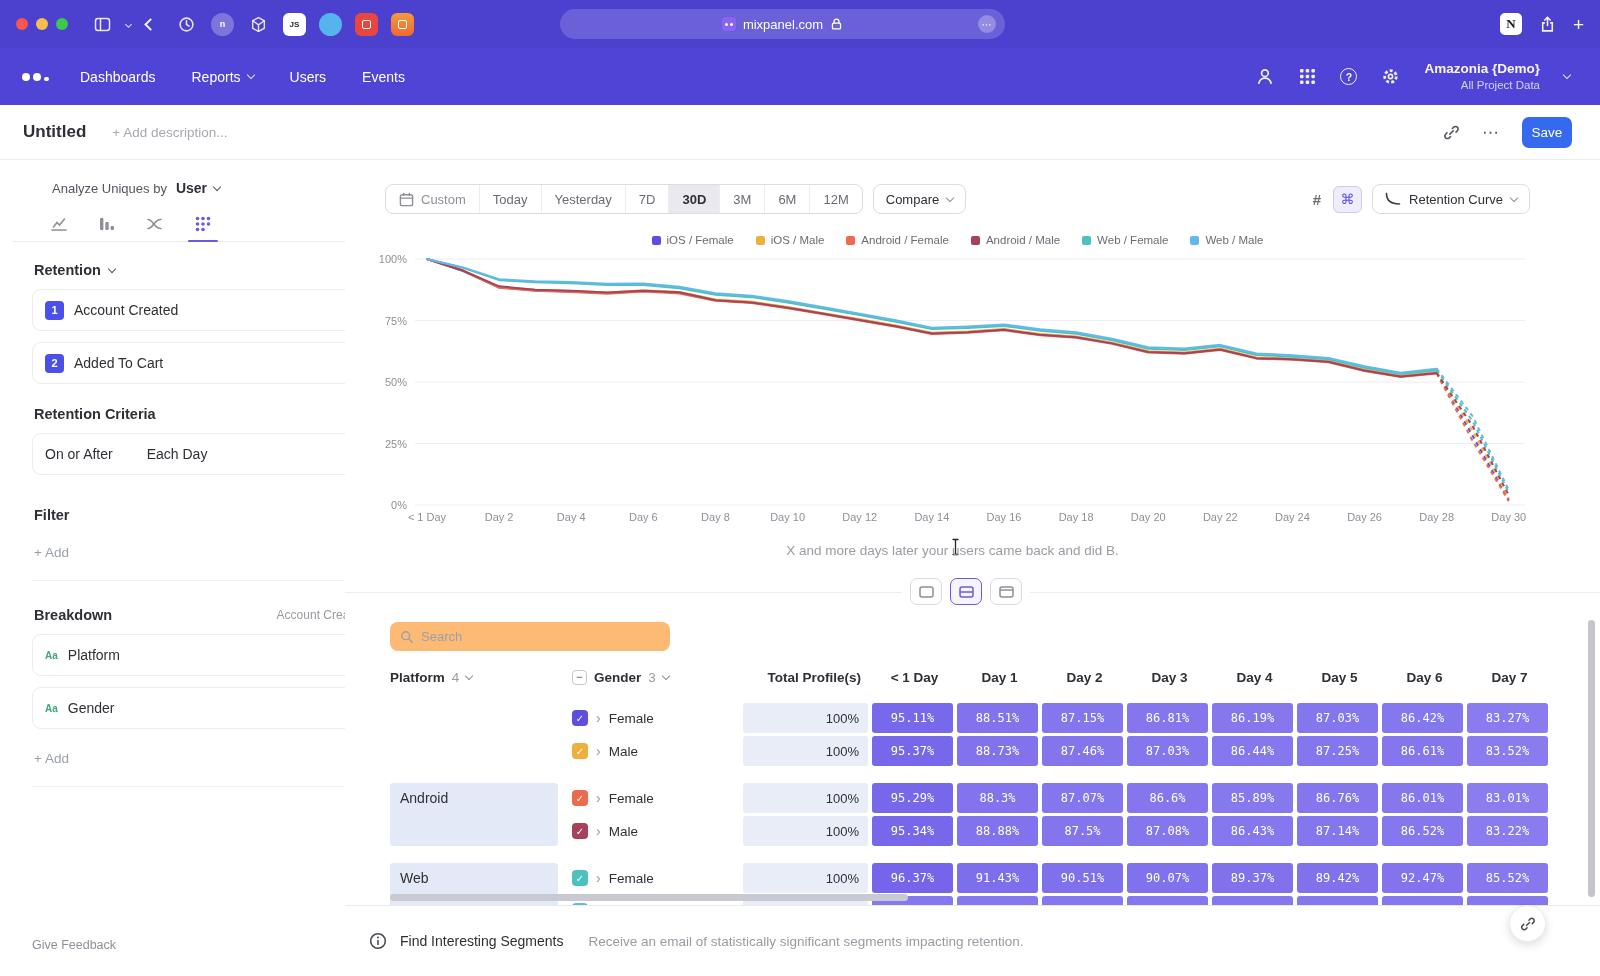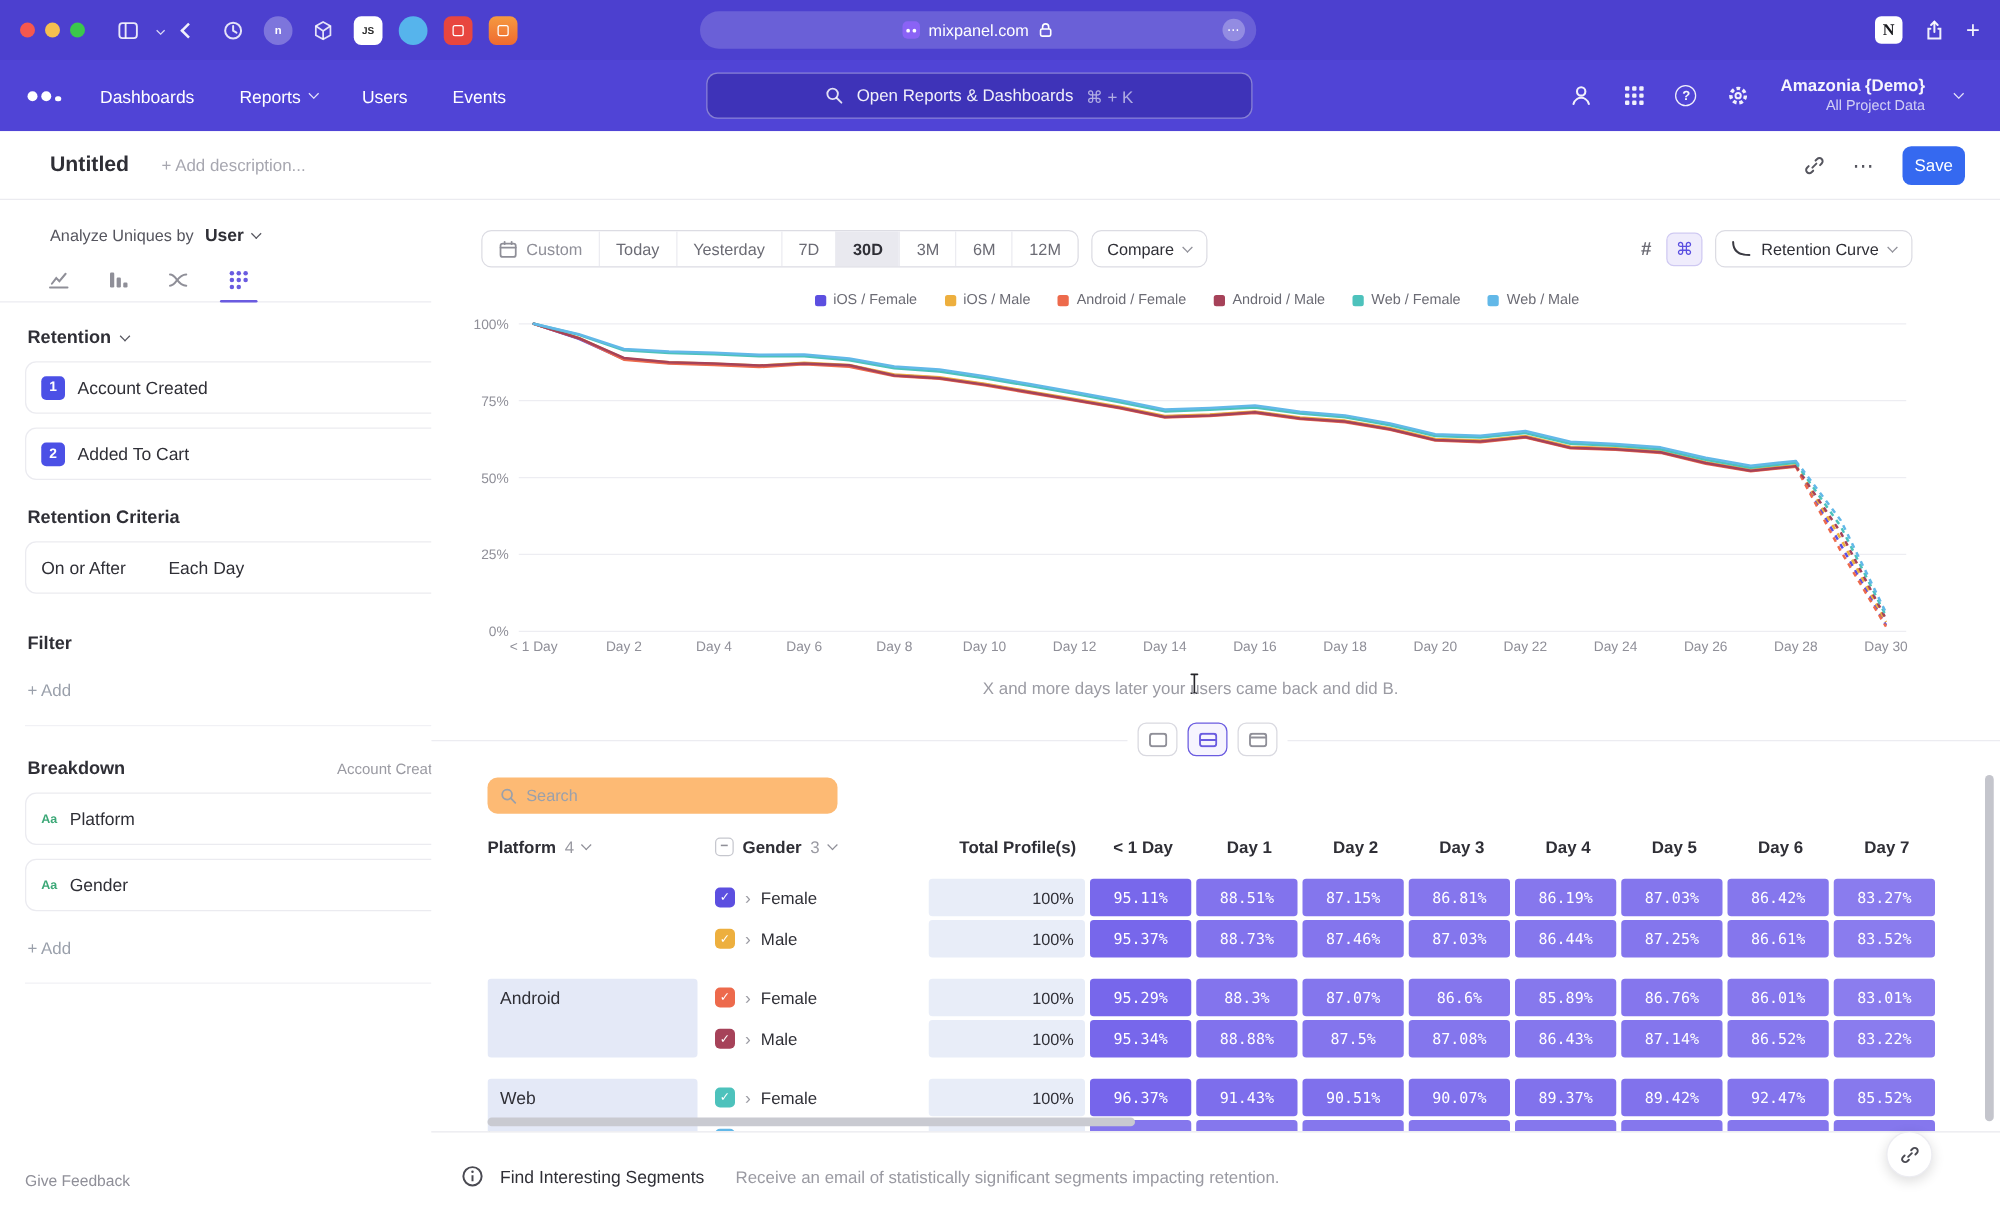--- a/index.html
+++ b/index.html
@@ -43,29 +43,29 @@
 .nav-link{display:flex;align-items:center;gap:7px;cursor:default;}
 .nav-search{position:absolute;left:50%;margin-left:-235px;top:10px;width:437px;height:37px;background:rgba(24,14,120,.32);border:1px solid rgba(255,255,255,.38);border-radius:9px;display:flex;align-items:center;justify-content:center;gap:10px;color:rgba(255,255,255,.92);font-size:13.5px;}
 .nav-search .shortcut{color:rgba(255,255,255,.6);}
 .nav-right{margin-left:auto;display:flex;align-items:center;gap:24px;color:rgba(255,255,255,.95);}
 .help-badge{width:17px;height:17px;border:1.5px solid rgba(255,255,255,.92);border-radius:50%;font-size:10.5px;display:flex;align-items:center;justify-content:center;font-weight:700;}
 .project{text-align:right;line-height:1.25;}
 .project-name{font-size:13.5px;font-weight:700;}
 .project-sub{font-size:11.5px;opacity:.78;}
 
 
-.rheader{position:absolute;top:105px;left:0;right:0;height:55px;background:#fff;border-bottom:1px solid #ebebf0;display:flex;align-items:center;padding:0 28px 0 40px;}
+.rheader{position:absolute;top:105px;left:0;right:0;height:55px;background:#fff;border-bottom:1px solid #ebebf0;display:flex;align-items:center;padding:0 28px 0 23px;}
 .rtitle{font-size:17px;font-weight:700;color:#2f2f36;}
 .rdesc{font-size:13.5px;color:#a7a7b0;margin-left:26px;}
 .rh-right{margin-left:auto;display:flex;align-items:center;gap:22px;color:#55555e;}
 .ellipsis{font-size:17px;letter-spacing:1px;color:#55555e;}
 .save-btn{width:50px;height:31px;border-radius:7px;background:#3569f0;color:#fff;font-size:13.5px;display:flex;align-items:center;justify-content:center;}
 
 
-.sidebar{position:absolute;top:160px;left:0;width:392px;bottom:0;background:#fff;border-right:1px solid #84cc16;}
+.sidebar{position:absolute;top:160px;left:12px;width:392px;bottom:0;background:#fff;border-right:6px solid #84cc16;}
 .analyze-row{padding:20px 20px 12px 40px;display:flex;align-items:center;gap:7px;font-size:13px;color:#55555e;}
 .analyze-val{font-size:14px;font-weight:700;color:#2f2f36;margin-left:2px;}
 .chart-tabs{display:flex;gap:26px;padding:4px 0 0 36px;border-bottom:1px solid #ececf1;height:34px;}
 .ctab{width:22px;display:flex;justify-content:center;align-items:center;color:#8f8f98;position:relative;padding-bottom:6px;}
 .ctab.active{color:#6a5be0;}
 .ctab.active::after{content:'';position:absolute;bottom:-1px;left:-4px;right:-4px;height:2.5px;background:#6a5be0;border-radius:2px;}
 .side-title{margin:22px 20px 0 22px;font-size:14.5px;font-weight:700;color:#2f2f36;display:flex;align-items:center;gap:8px;}
 .side-card{margin:11px 20px 0;height:42px;border:1px solid #ebebf0;border-radius:9px;display:flex;align-items:center;padding:0 12px;gap:10px;background:#fff;}
 .step-badge{width:19px;height:19px;border-radius:4px;background:#4b50e6;color:#fff;font-size:11px;font-weight:700;display:flex;align-items:center;justify-content:center;}
 .card-label{font-size:14px;color:#2f2f36;}
@@ -223,30 +223,20 @@
       <span class="nav-link">
           <span>Reports</span>
           <span class="chev" style="border-color:rgba(255,255,255,.85)"></span>
         </span>
       <span class="nav-link">
           <span>Users</span>
         </span>
       <span class="nav-link">
           <span>Events</span>
         </span>
-    </div>
-    <div class="nav-search">
-      <span class="icon">
-          <svg width="15" height="15" viewBox="0 0 16 16" fill="none" stroke="rgba(255,255,255,.85)" stroke-width="1.6" stroke-linecap="round">
-            <circle cx="6.5" cy="6.5" r="4.5"></circle>
-            <line x1="10" y1="10" x2="14" y2="14"></line>
-          </svg>
-        </span>
-      <span>Open Reports &amp; Dashboards</span>
-      <span class="shortcut">⌘ + K</span>
     </div>
     <div class="nav-right">
       <span class="icon">
           <svg width="19" height="19" viewBox="0 0 17 17" fill="none" stroke="rgba(255,255,255,.92)" stroke-width="1.5" stroke-linecap="round">
             <circle cx="8" cy="5.5" r="3"></circle>
             <path d="M2.5 14.5c1-3.5 4-4.5 5.5-4.5s4.5 1 5.5 4.5"></path>
           </svg>
         </span>
       <span class="icon">
           <svg width="17" height="17" viewBox="0 0 17 17" fill="rgba(255,255,255,.92)">

